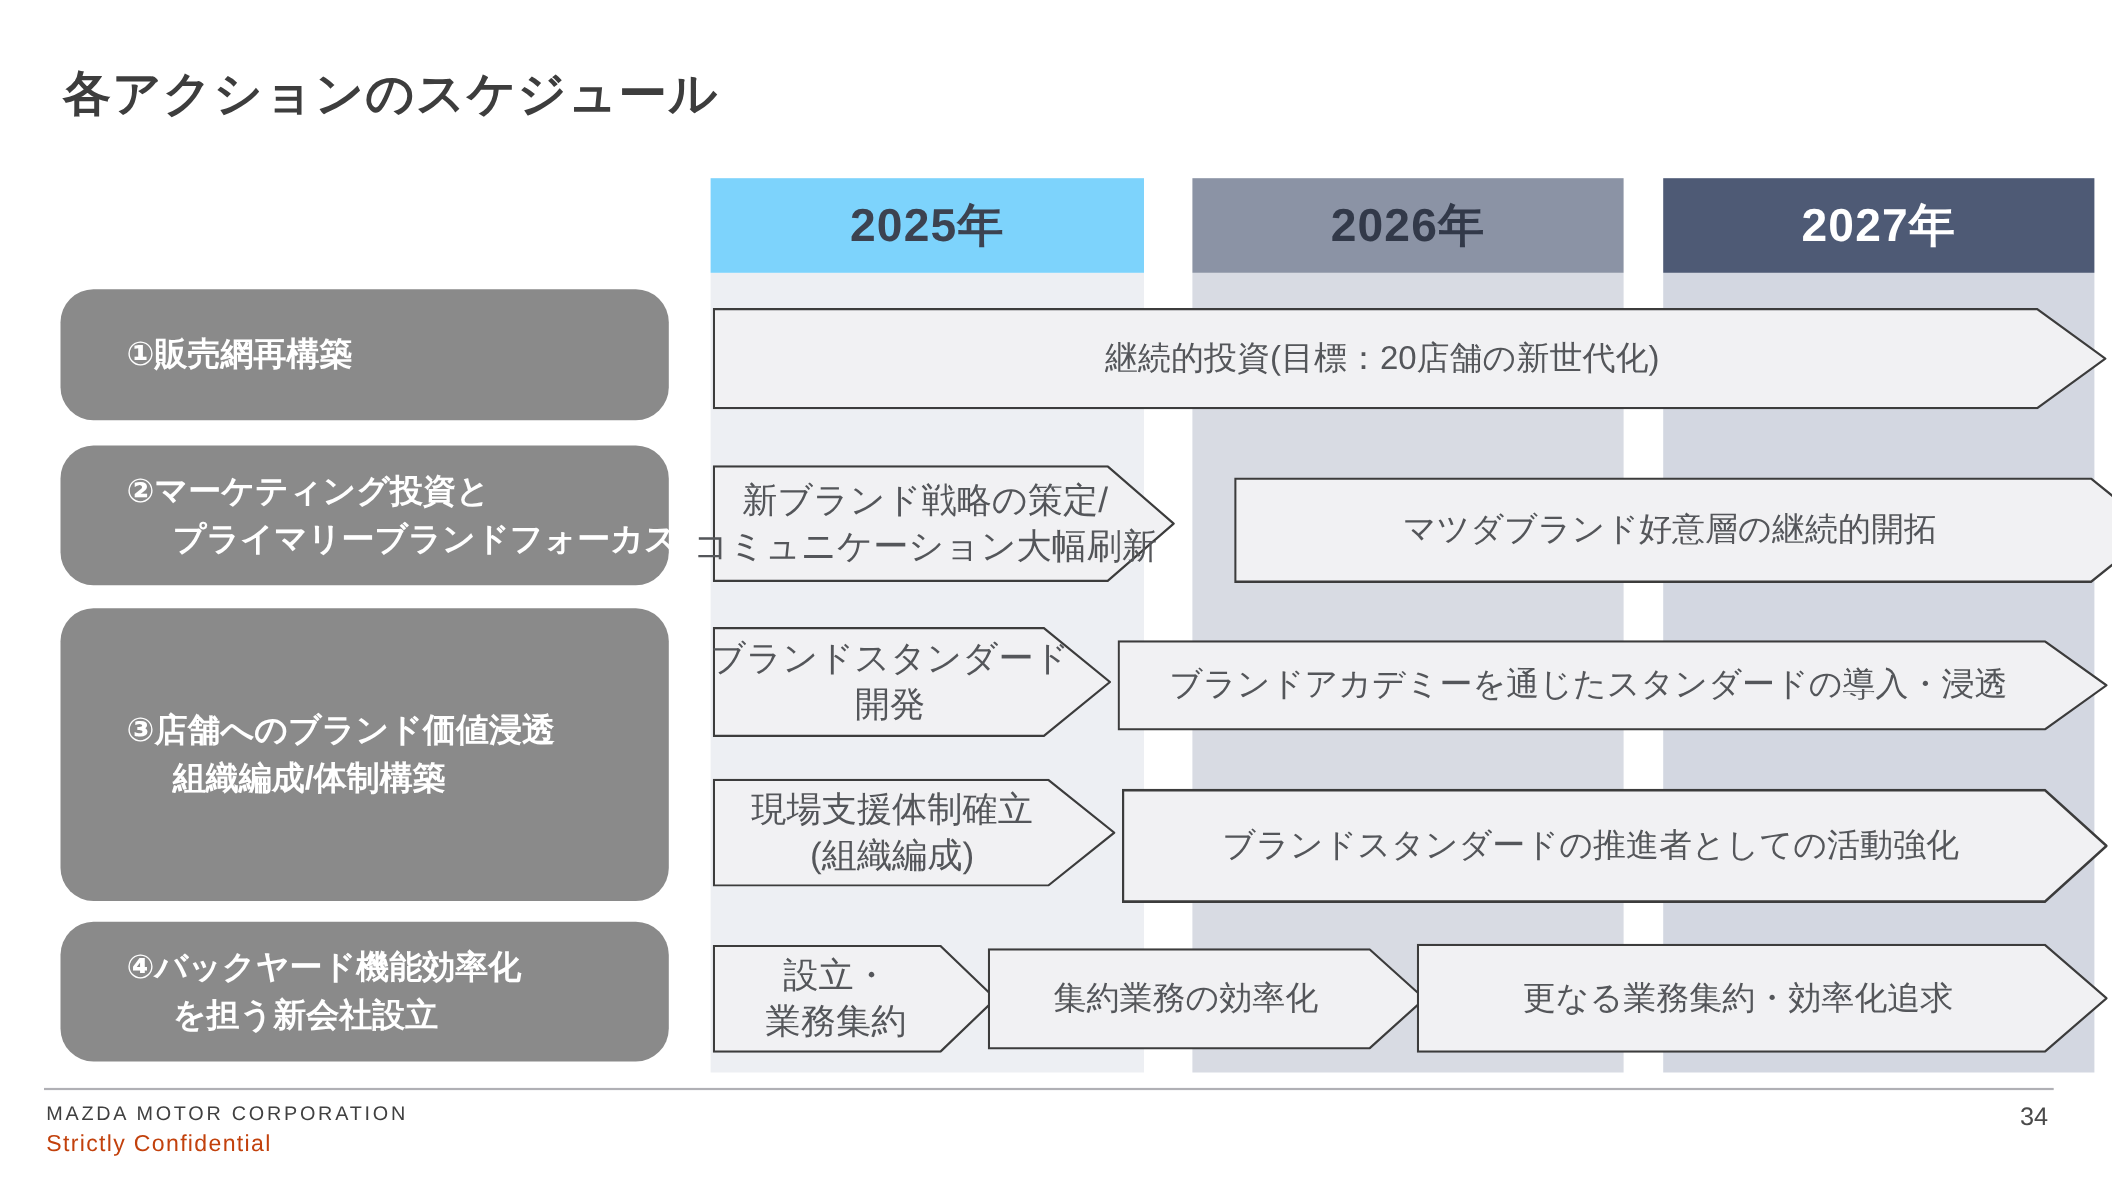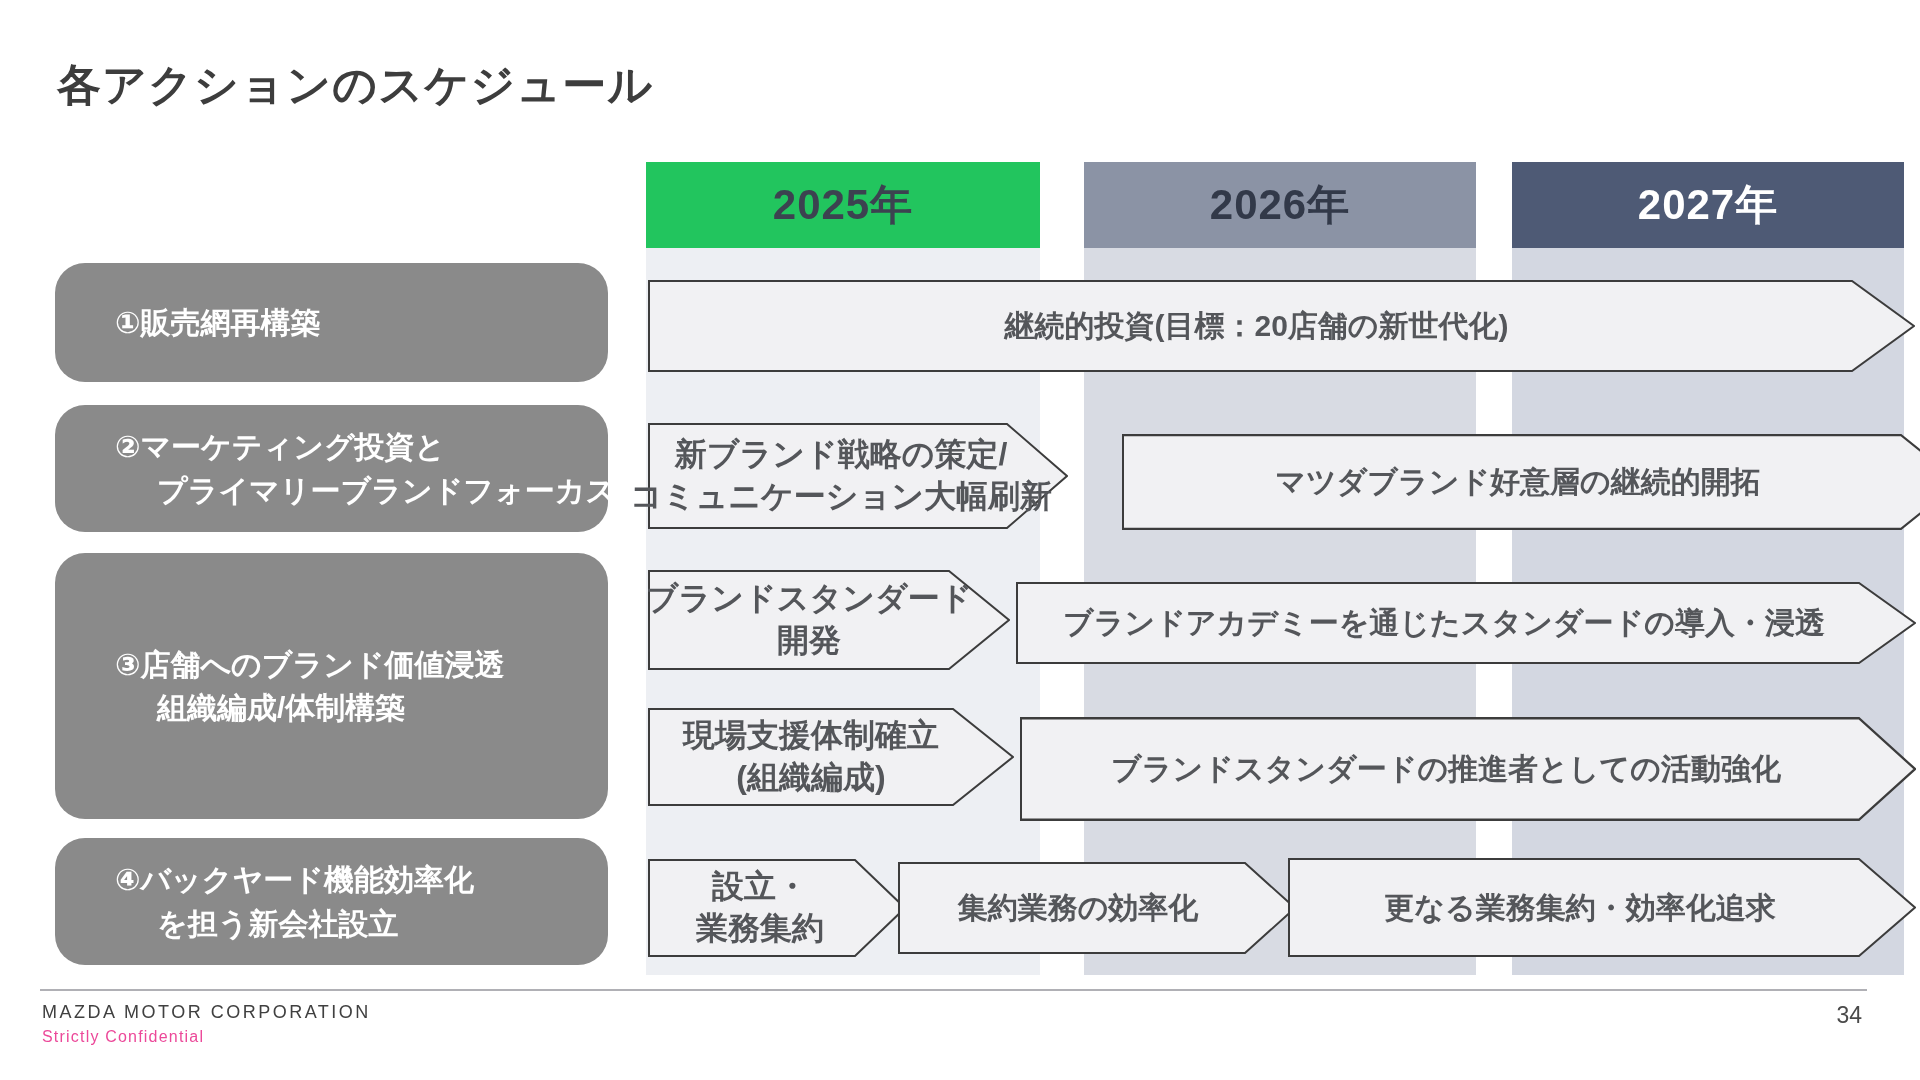--- a/index.html
+++ b/index.html
@@ -79,21 +79,21 @@
   }
   .arrow-label {
     position: absolute;
     inset: 0;
     display: flex;
     flex-direction: column;
     align-items: center;
     justify-content: center;
     text-align: right;
     color: #54565a;
-    font-weight: 700;
+    font-weight: 400;
   }
   .arrow-label span { display: block; white-space: nowrap; }
   .fs1 { font-size: 30px; line-height: 1.25; }   
   .fs2 { font-size: 32px; line-height: 1.3; }    
   
   .footer-rule {
     position: absolute;
     left: 40px; top: 989px;
     width: 1827px; height: 2px;
     background: #b0b0b5;
@@ -102,44 +102,44 @@
     position: absolute;
     left: 42px; top: 1002px;
     font-size: 18px;
     letter-spacing: 2.5px;
     color: #404040;
     white-space: nowrap;
   }
   .footer-confidential {
     position: absolute;
     left: 42px; top: 1028px;
-    font-size: 16px;
+    font-size: 21px;
     letter-spacing: 1.2px;
-    color: #ec4899;
+    color: #c2410c;
     white-space: nowrap;
   }
   .page-number {
     position: absolute;
     right: 58px; top: 1002px;
     font-size: 23px;
     color: #4a4a4a;
   }
 </style>
 </head>
 <body>
 
 <div class="slide">
 
   <h1 class="title">各アクションのスケジュール</h1>
 
   <div class="year-band col1" style="background-color: rgb(237, 239, 243);"></div>
   <div class="year-band col2" style="background-color: rgb(216, 219, 227);"></div>
   <div class="year-band col3" style="background-color: rgb(211, 215, 225);"></div>
 
-  <div class="year-header col1" style="background-color: #22c55e; color: rgb(60, 66, 80); justify-content: center;">
+  <div class="year-header col1" style="background-color: #7dd3fc; color: rgb(60, 66, 80); justify-content: center;">
     <span>2025年</span>
   </div>
   <div class="year-header col2" style="background-color: rgb(139, 147, 165); color: rgb(50, 57, 73);">
     <span>2026年</span>
   </div>
   <div class="year-header col3" style="background-color: rgb(78, 90, 117); color: rgb(255, 255, 255);">
     <span>2027年</span>
   </div>
 
   <div class="action-box" style="top:263px;height:119px">

